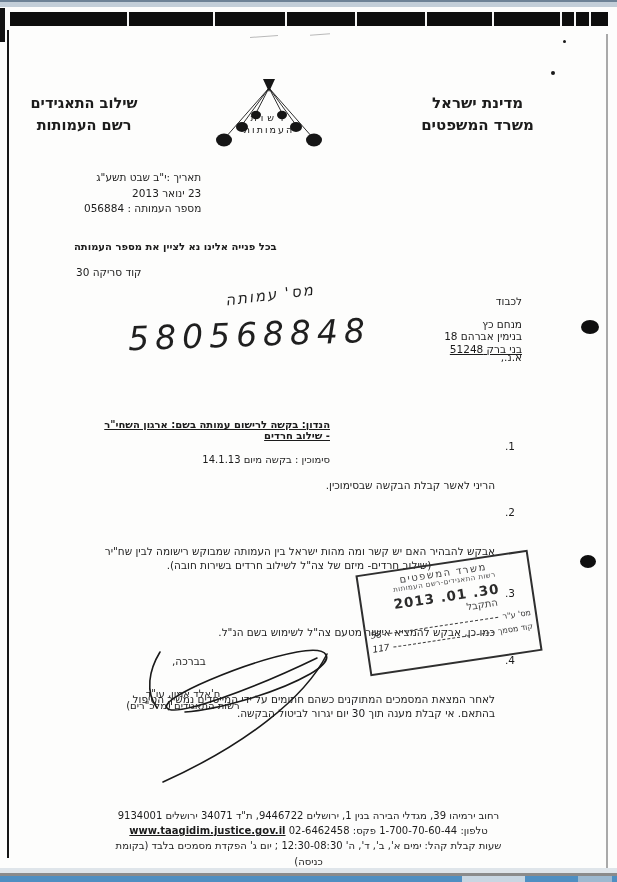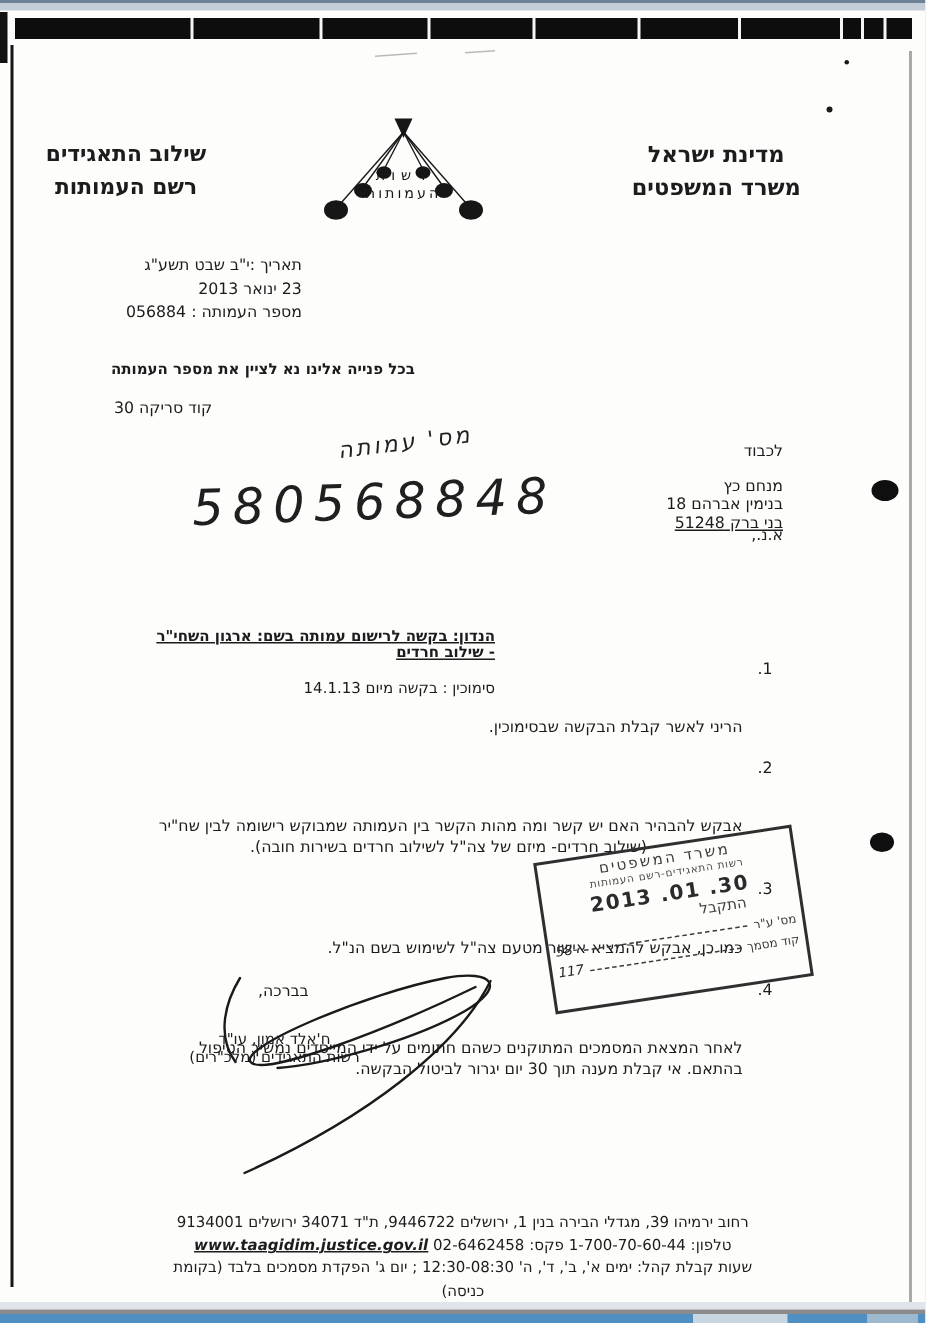--- a/index.html
+++ b/index.html
@@ -60,21 +60,21 @@
   .stamp .frow .dash{flex:1;border-bottom:1px dashed #3a3a3a;margin:0 4px;height:1px;}
   .stamp .frow .hwn{font-style:italic;font-size:9px;color:#262626;}
 
   
   .sig-close{left:172px;top:655px;font-size:10.5px;direction:rtl;}
   .sig-block{left:116px;top:688px;width:134px;text-align:center;direction:rtl;font-size:10px;line-height:12px;}
   .sig-svg{left:105px;top:640px;}
 
   
   .footer{left:38px;top:808px;width:541px;direction:rtl;text-align:center;font-size:10px;line-height:15.2px;}
-  .footer .url{font-weight:bold;text-decoration:underline;font-style:italic;}
+  .footer .url{font-weight:bold;text-decoration:underline;}
   .dot{background:#0f0f0f;border-radius:50%;}
 </style>
 </head>
 <body>
 
 <div class="scan">
 
   <div class="abs edge-row1"></div>
   <div class="abs edge-row2"></div>
   <div class="abs scanbar">
@@ -157,21 +157,21 @@
   </div>
 
   <div class="abs body-items">
     <div class="item" style="margin-bottom:13px">
       <div class="num">1.</div>
       <div class="txt">הריני לאשר קבלת הבקשה שבסימוכין.</div>
     </div>
     <div class="item">
       <div class="num">2.</div>
       <div class="txt">
-        <div>אבקש להבהיר האם יש קשר ומה מהות הקשר בין העמותה שמבוקש רישומה לבין שח"יר</div>
+        <div>אבקש להבהיר האם יש קשר ומה מהות ישראל בין העמותה שמבוקש רישומה לבין שח"יר</div>
         <div class="cont-center">(שילוב חרדים- מיזם של צה"ל לשילוב חרדים בשירות חובה).</div>
       </div>
     </div>
     <div class="item">
       <div class="num">3.</div>
       <div class="txt">כמו כן, אבקש להמציא אישור מטעם צה"ל לשימוש בשם הנ"ל.</div>
     </div>
     <div class="item">
       <div class="num">4.</div>
       <div class="txt">

